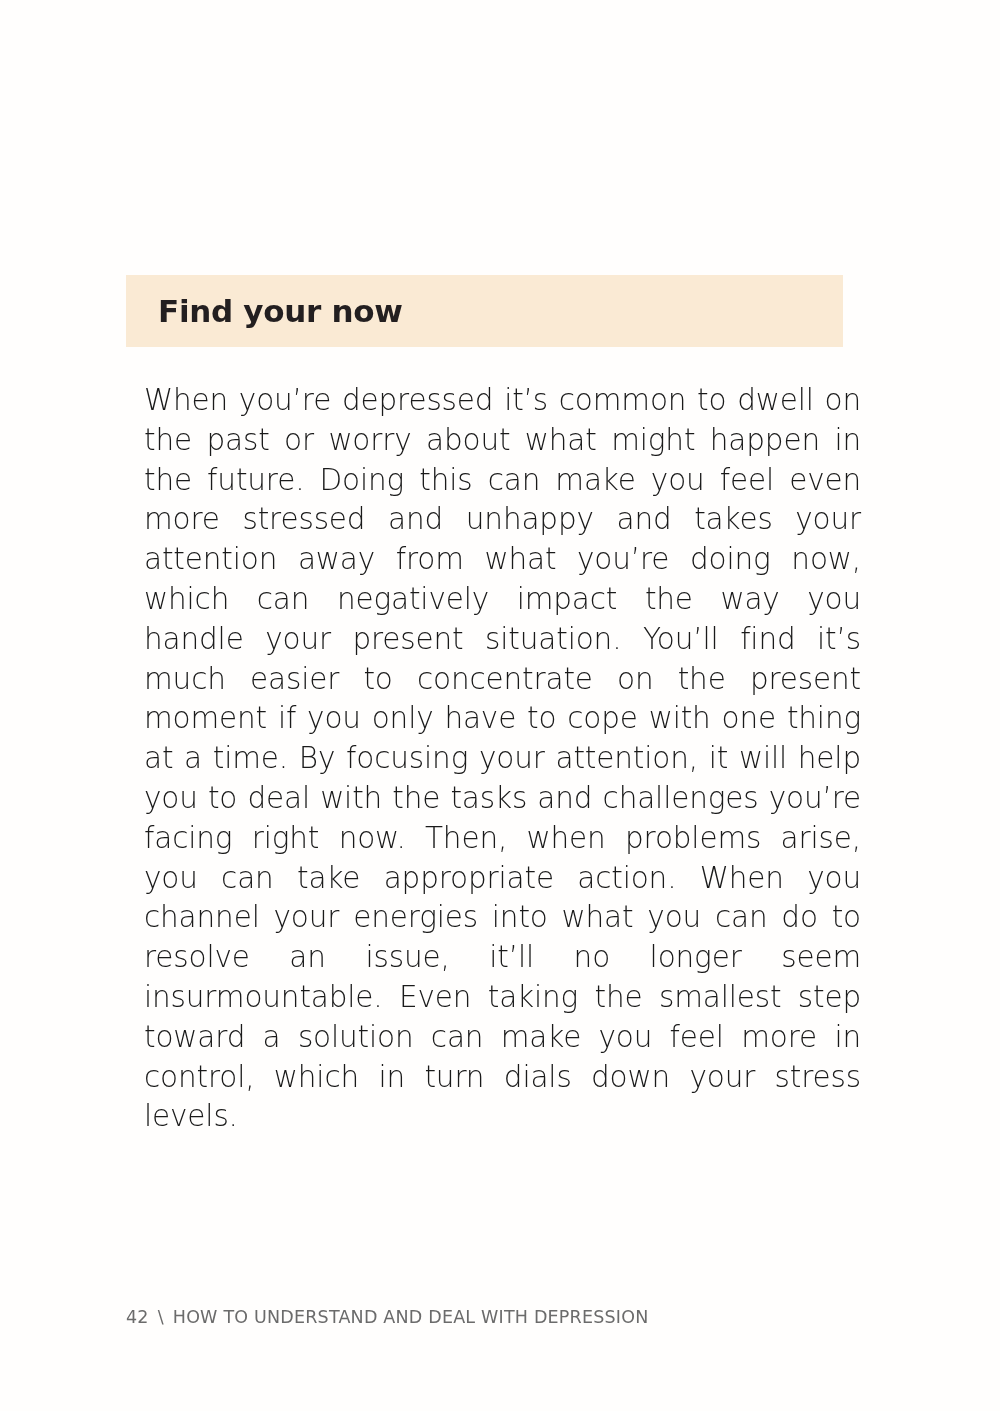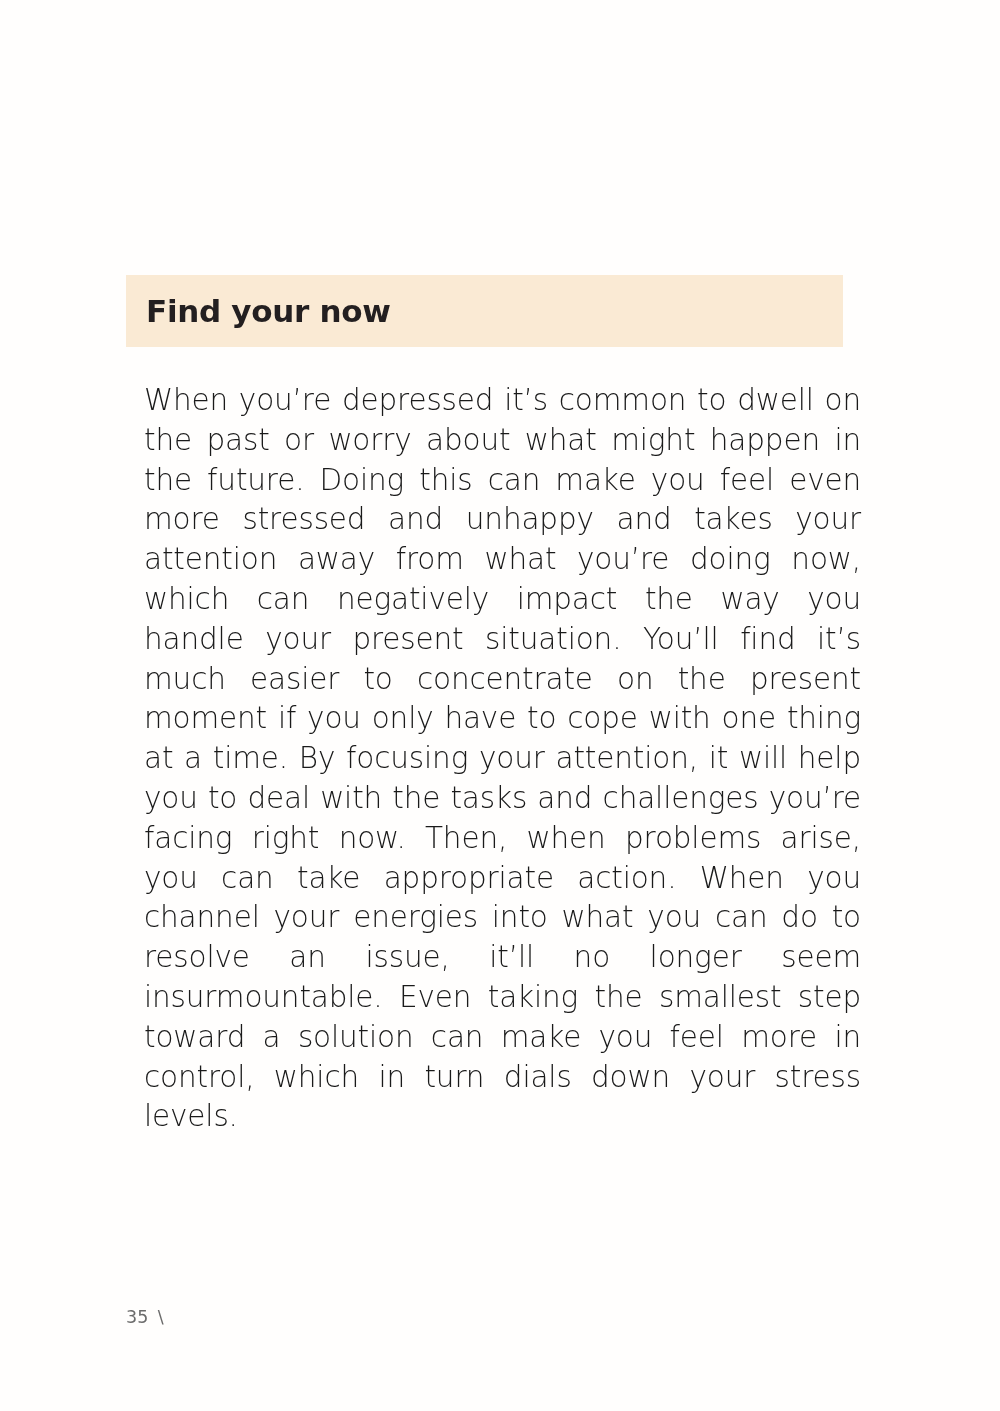--- a/index.html
+++ b/index.html
@@ -26,21 +26,21 @@
   .heading-band {
     position: absolute;
     left: 126px;
     top: 275px;
     width: 717px;
     height: 72px;
     background: #faead4;
     display: flex;
     align-items: center;
     box-sizing: border-box;
-    padding-left: 20px;
+    padding-left: 32px;
   }
   .heading-text {
     font-family: "DejaVu Sans", "Liberation Sans", sans-serif;
     font-size: 31px;
     font-weight: bold;
     color: #231f20;
     letter-spacing: -0.3px;
     line-height: 1;
     white-space: nowrap;
   }
@@ -90,17 +90,18 @@
 
 <div class="page">
 
   <div class="heading-band">
     <h1 class="heading-text">Find your now</h1>
   </div>
 
   <p class="body-copy">When you’re depressed it’s common to dwell on the past or worry about what might happen in the future. Doing this can make you feel even more stressed and unhappy and takes your attention away from what you’re doing now, which can negatively impact the way you handle your present situation. You’ll find it’s much easier to concentrate on the present moment if you only have to cope with one thing at a time. By focusing your attention, it will help you to deal with the tasks and challenges you’re facing right now. Then, when problems arise, you can take appropriate action. When you channel your energies into what you can do to resolve an issue, it’ll no longer seem insurmountable. Even taking the smallest step toward a solution can make you feel more in control, which in turn dials down your stress levels.</p>
 
   <div class="footer">
-    <span class="footer-page-number">35</span>
+    <span class="footer-page-number">42</span>
     <span class="footer-sep">\</span>
+    <span class="footer-title">HOW TO UNDERSTAND AND DEAL WITH DEPRESSION</span>
   </div>
 
 </div>
 
 </body></html>

